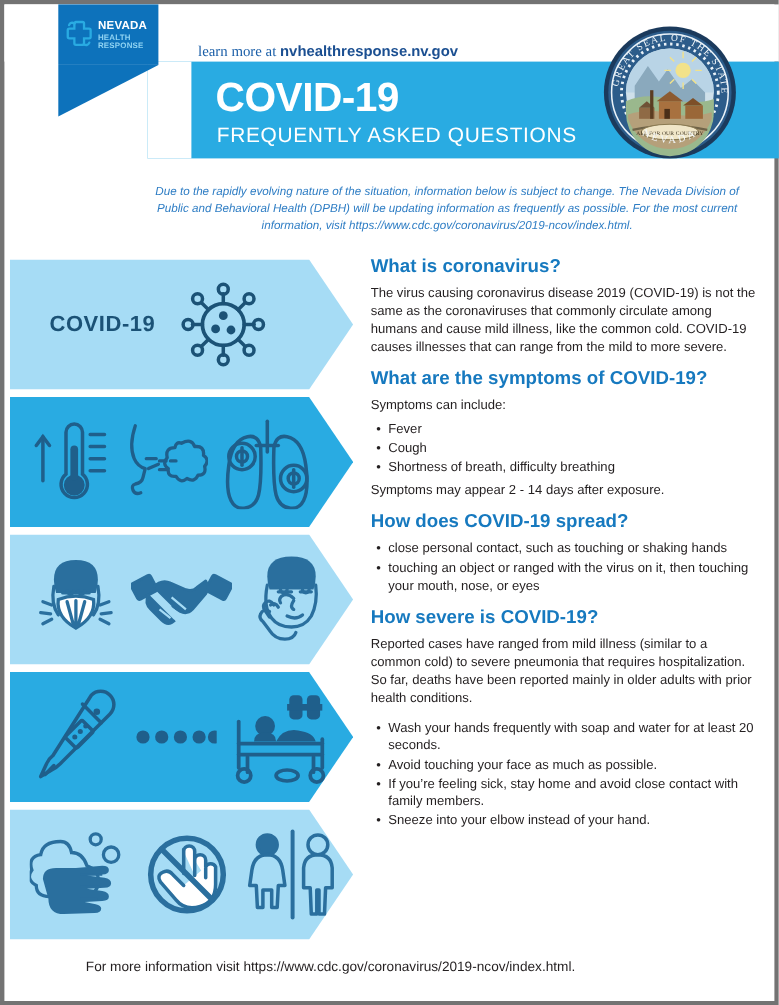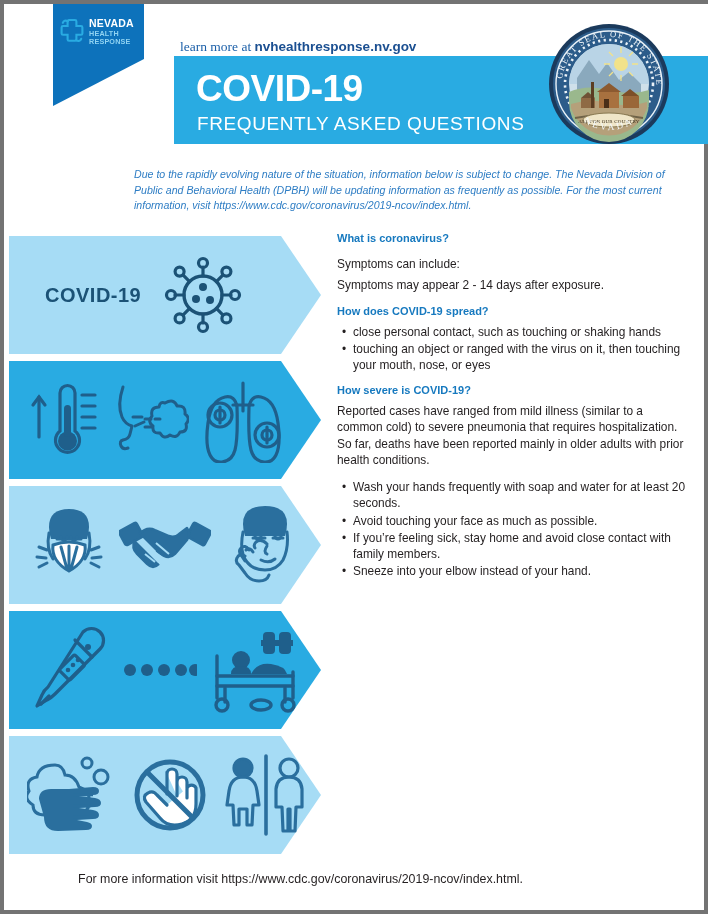--- a/index.html
+++ b/index.html
@@ -58,20 +58,21 @@
     position: absolute; left: 193px; top: 110px;
     font-size: 19px; color: #ffffff; letter-spacing: .6px; line-height: 1;
   }
   .seal { position: absolute; left: 543px; top: 18px; width: 124px; height: 124px; }
 
   
   .disclaimer {
     position: absolute; left: 130px; top: 163px; width: 545px;
     font-size: 10.6px; font-style: italic; color: #2e7dc4;
     line-height: 1.48;
+    text-align: center;
   }
 
   
   .banners { position: absolute; left: 5px; top: 232px; width: 312px; }
   .banner {
     position: relative; width: 312px; height: 118px; margin-bottom: 7px;
   }
   .banner-shape { position: absolute; inset: 0; }
   .banner-inner {
     position: absolute; inset: 0;
@@ -83,21 +84,21 @@
   }
   .icon-row {
     display: flex; align-items: center; justify-content: flex-start;
     gap: 8px; padding-left: 18px; width: 100%;
   }
 
   
   .content { position: absolute; left: 333px; top: 228px; width: 352px; }
   .qa { margin-bottom: 11px; }
   .q {
-    font-size: 11px; font-weight: bold; color: #1679bf;
+    font-size: 17px; font-weight: bold; color: #1679bf;
     line-height: 1.18; margin-bottom: 6px;
   }
   .p { font-size: 11.9px; color: #231f20; line-height: 1.37; margin-bottom: 5px; }
   ul.bl { list-style: none; margin: 2px 0 5px 0; }
   ul.bl li {
     font-size: 11.9px; color: #231f20; line-height: 1.36;
     padding-left: 16px; position: relative; margin-bottom: 1px;
   }
   ul.bl li::before {
     content: "\2022"; position: absolute; left: 5px; top: 0; color: #231f20;
@@ -397,24 +398,31 @@
           </svg>
         </div>
       </div>
     </div>
   </div>
 
   <div class="content">
 
     <div class="qa">
       <div class="q">What is coronavirus?</div>
+      <div class="p">The virus causing coronavirus disease 2019 (COVID-19) is not the same as the coronaviruses that commonly circulate among humans and cause mild illness, like the common cold. COVID-19 causes illnesses that can range from the mild to more severe.</div>
     </div>
 
     <div class="qa">
+      <div class="q">What are the symptoms of COVID-19?</div>
       <div class="p">Symptoms can include:</div>
+      <ul class="bl">
+        <li>Fever</li>
+        <li>Cough</li>
+        <li>Shortness of breath, difficulty breathing</li>
+      </ul>
       <div class="p">Symptoms may appear 2 - 14 days after exposure.</div>
     </div>
 
     <div class="qa">
       <div class="q">How does COVID-19 spread?</div>
       <ul class="bl">
         <li>close personal contact, such as touching or shaking hands</li>
         <li>touching an object or ranged with the virus on it, then touching your mouth, nose, or eyes</li>
       </ul>
     </div>

